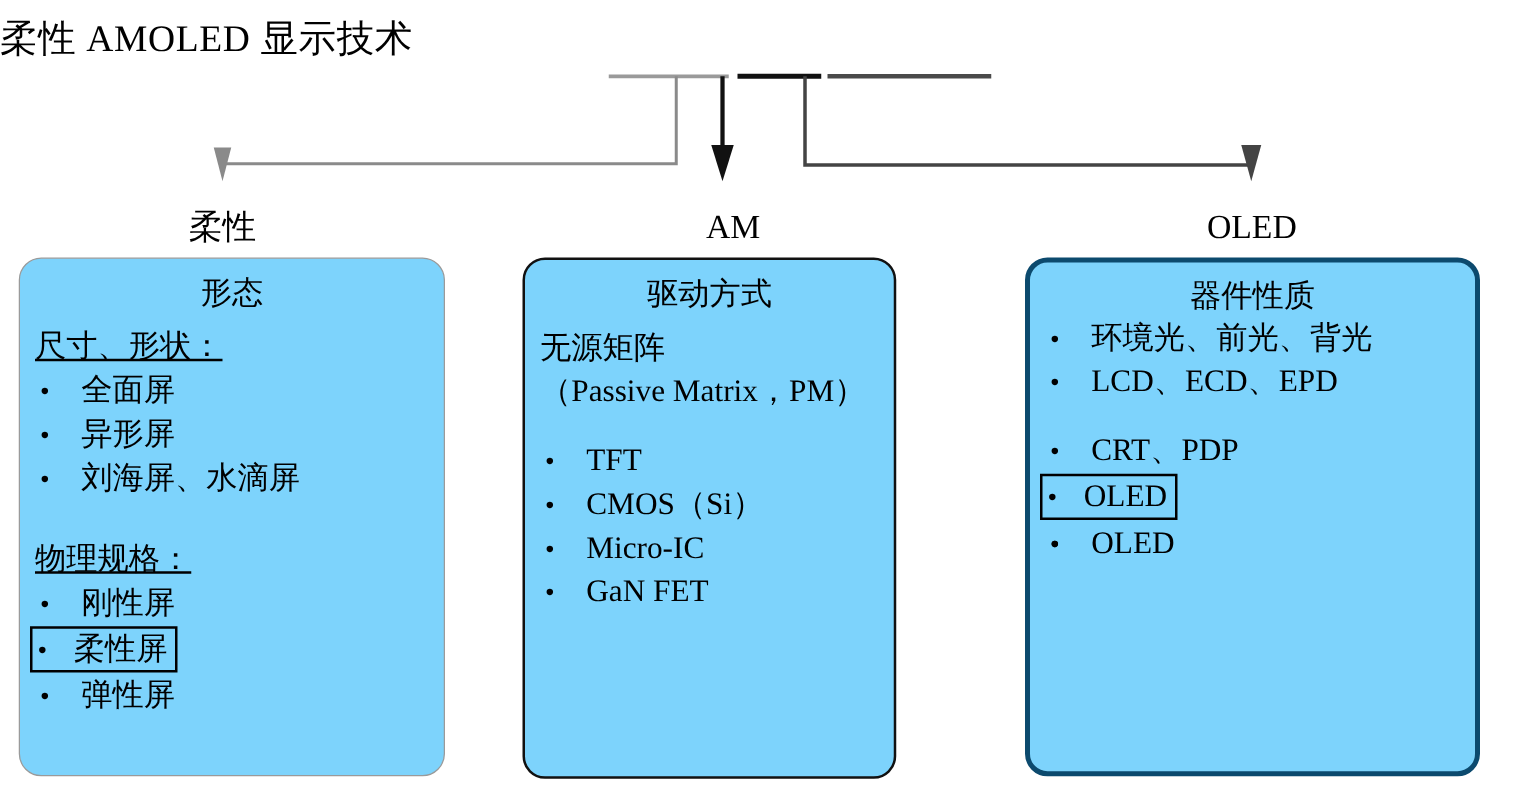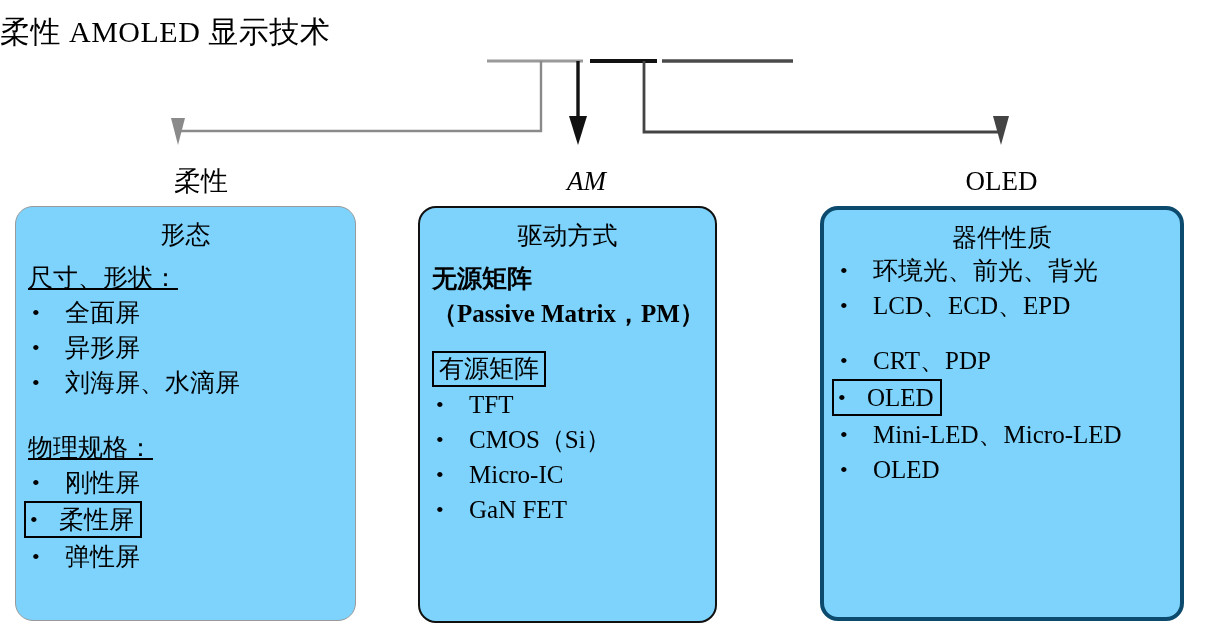--- a/index.html
+++ b/index.html
@@ -41,22 +41,22 @@
     pointer-events: none;
   }
   
   .col-header {
     position: absolute;
     font-size: 27px;
     line-height: 32px;
     text-align: center;
     white-space: nowrap;
   }
-  #hdr-left  { left: 31px;  top: 165px; width: 340px; text-align: center; }
-  #hdr-mid   { left: 418px; top: 165px; width: 337px; font-style: italic; }
+  #hdr-left  { left: 8px;  top: 165px; width: 340px; text-align: center; }
+  #hdr-mid   { left: 418px; top: 165px; width: 337px; }
   #hdr-right { left: 820px; top: 165px; width: 363px; }
 
   
   .box {
     position: absolute;
     box-sizing: border-box;
     border-radius: 18px;
     background: #7dd3fc;
   }
   #box-left {
@@ -121,21 +121,21 @@
     line-height: 33px;
   }
   ul.items li.boxed .bullet { left: 4px; line-height: 33px; }
   .boxed-inline {
     display: inline-block;
     border: 2px solid #000;
     padding: 0px 5px 1px 5px;
     line-height: 31px;
   }
   .spacer { height: 20px; }
-  .plain-line { white-space: nowrap; font-weight: bold; }
+  .plain-line { white-space: nowrap; }
 </style>
 </head>
 <body>
 
 <div class="canvas">
 
   <div class="title">
     <span>柔性 AMOLED 显示技术</span>
   </div>
 
@@ -210,23 +210,20 @@
 
   <div class="box" id="box-mid">
     <div class="box-title">驱动方式</div>
     <div class="box-body">
 
       <div class="plain-line" style="margin-top:10px">无源矩阵</div>
       <div class="plain-line">（Passive Matrix，PM）</div>
 
       <div class="spacer"></div>
 
-      <div class="group-head" style="margin-top:0">
-        <span class="boxed-inline">有源矩阵</span>
-      </div>
 
       <ul class="items">
         <li>
           <span class="bullet">•</span>
           <span>TFT</span>
         </li>
         <li>
           <span class="bullet">•</span>
           <span>CMOS（Si）</span>
         </li>
@@ -264,21 +261,20 @@
         <li>
           <span class="bullet">•</span>
           <span>CRT、PDP</span>
         </li>
         <li class="boxed">
           <span class="bullet">•</span>
           <span>OLED</span>
         </li>
         <li>
           <span class="bullet">•</span>
-          <span>Mini-LED、Micro-LED</span>
         </li>
         <li>
           <span class="bullet">•</span>
           <span>OLED</span>
         </li>
       </ul>
 
     </div>
   </div>
 

